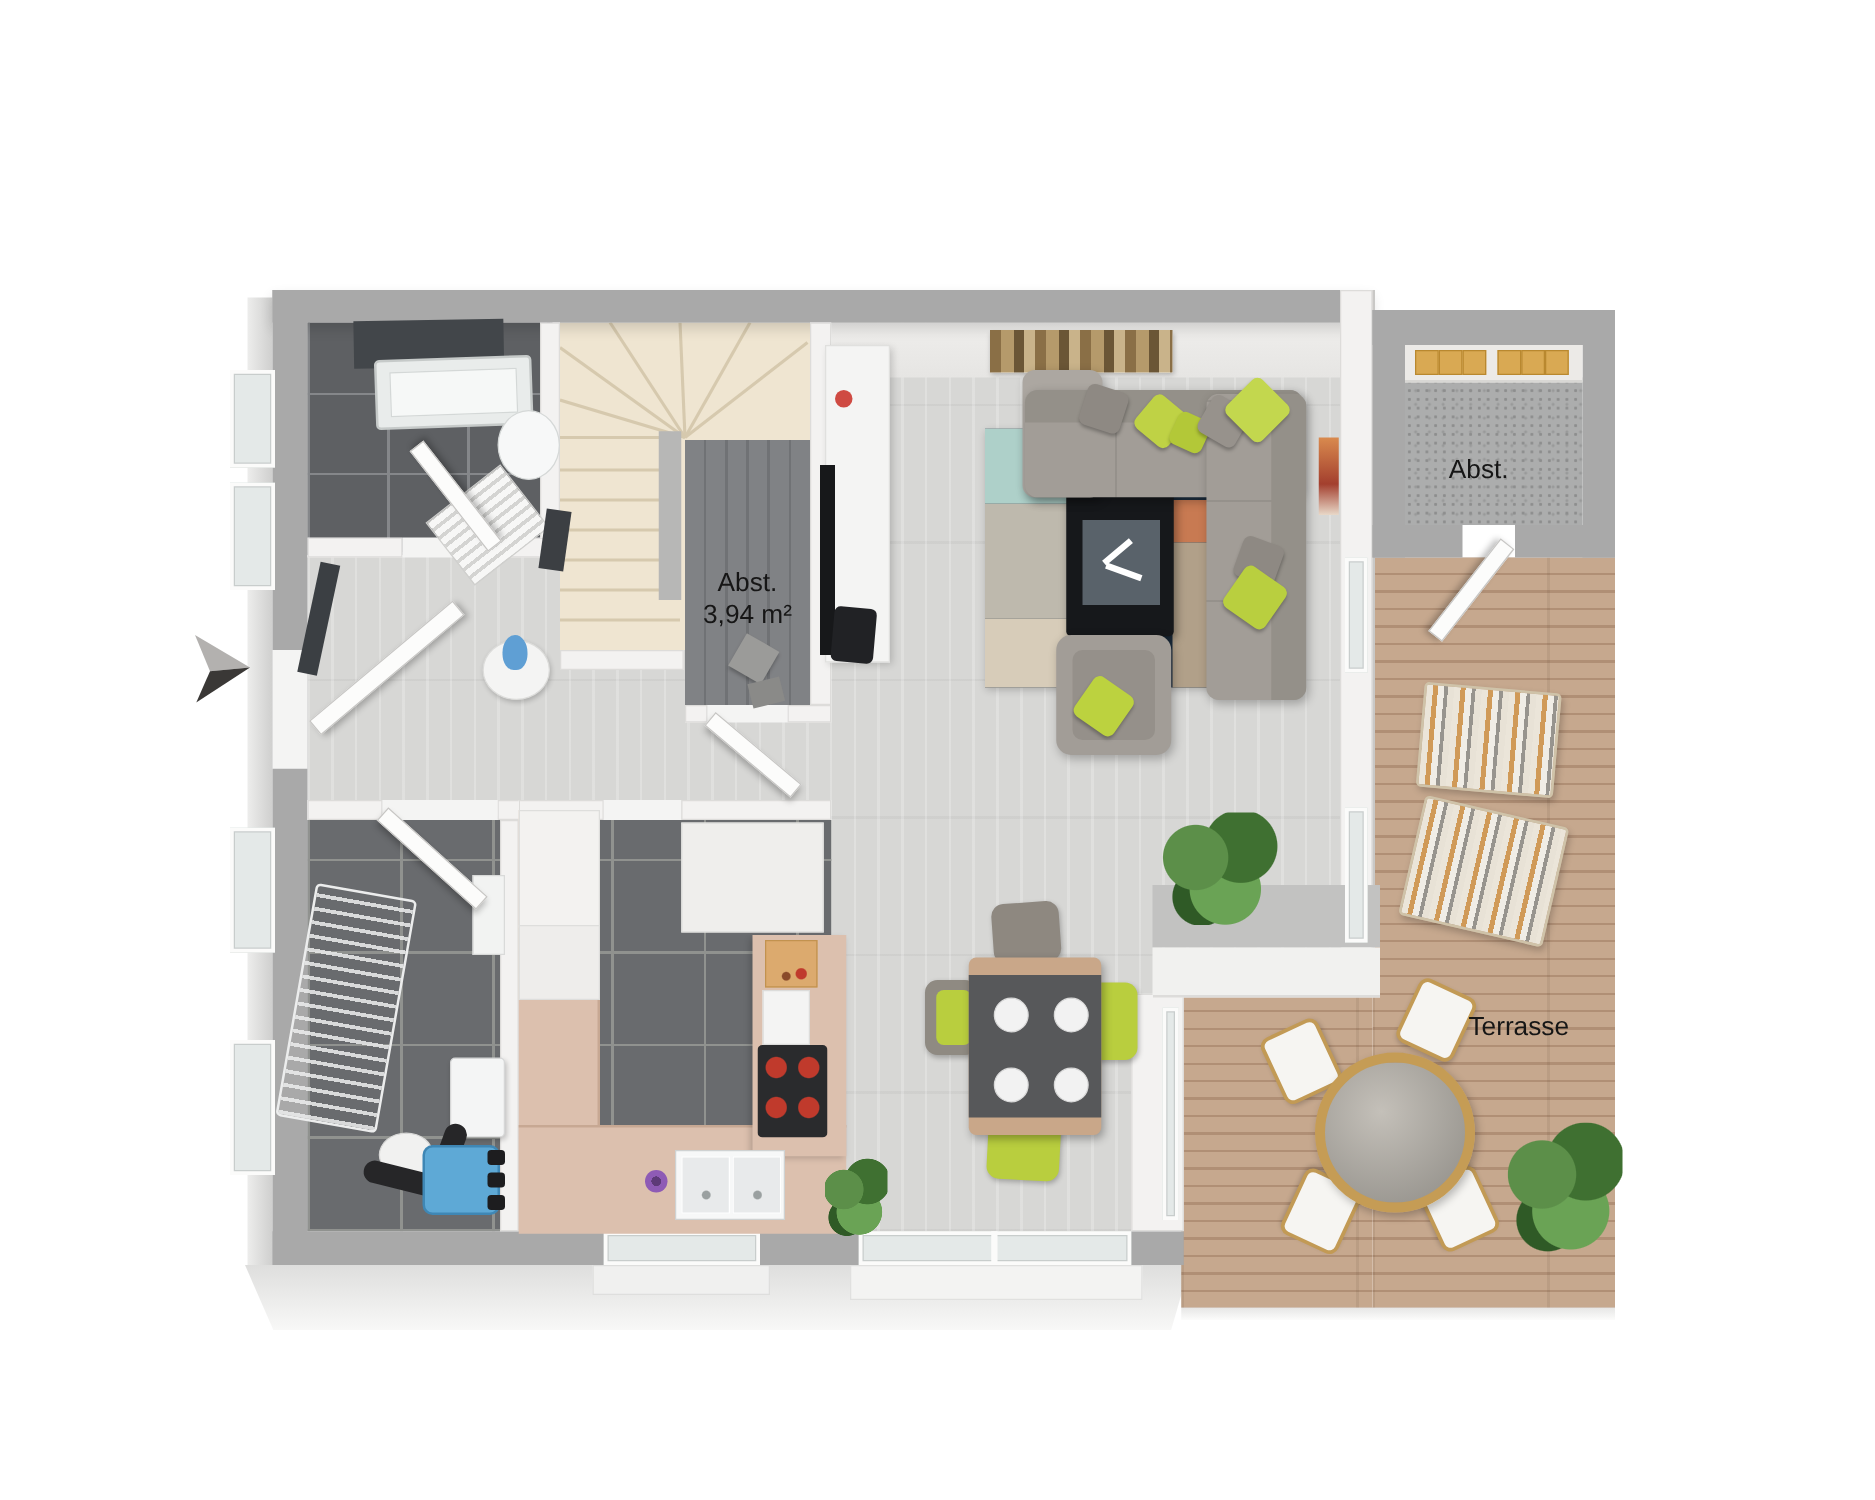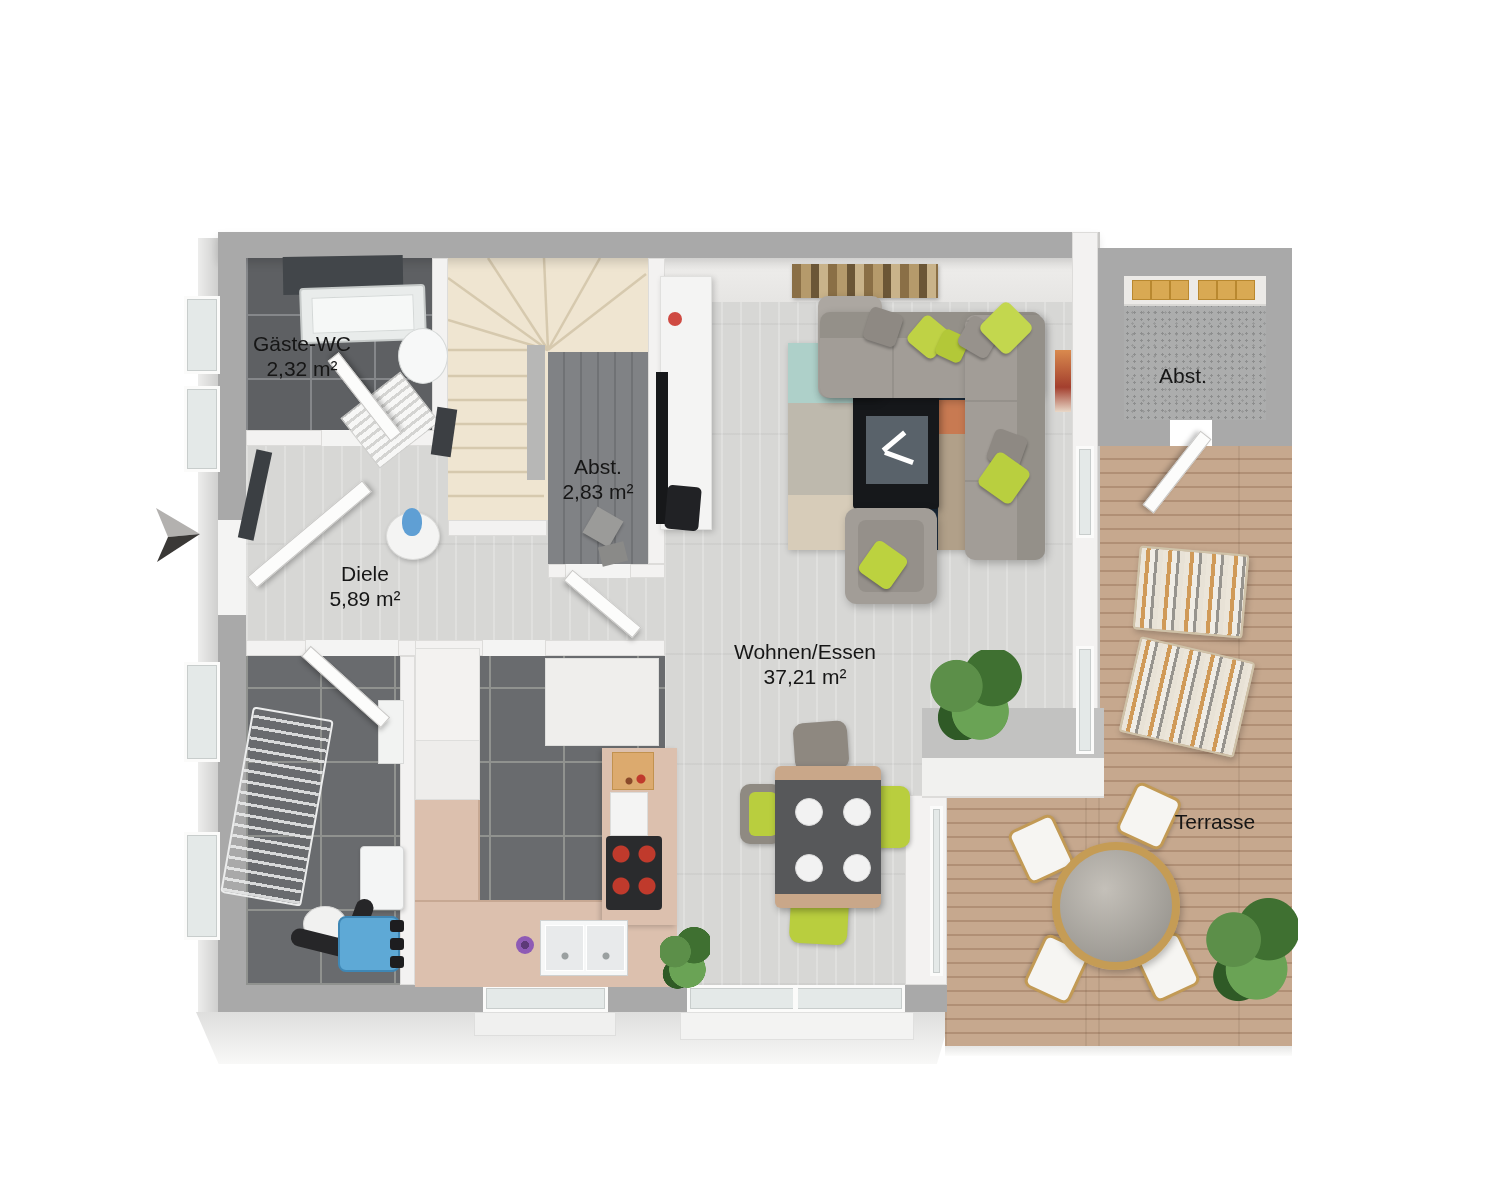--- a/index.html
+++ b/index.html
@@ -253,35 +253,23 @@
   <div class="a door" style="left:396px;top:430px;width:100px;height:12px;transform:rotate(-128deg);transform-origin:left center;"></div>
   <div class="a door" style="left:306px;top:644px;width:105px;height:12px;transform:rotate(42deg);transform-origin:left center;"></div>
   <div class="a door" style="left:568px;top:568px;width:88px;height:12px;transform:rotate(40deg);transform-origin:left center;"></div>
   <div class="a door" style="left:1206px;top:428px;width:92px;height:12px;transform:rotate(128deg);transform-origin:left center;"></div>
 
   <svg class="a" style="left:154px;top:504px" width="50" height="60" viewBox="0 0 50 60">
     <polygon points="2,4 46,30 14,33" fill="#b3b1af"></polygon>
     <polygon points="14,33 46,30 3,58" fill="#3a3836"></polygon>
   </svg>
 
-  <div class="lbl" style="left:212px;top:332px;width:180px;">
-    <div>Gäste-WC</div>
-    <div>2,32 m²</div>
-  </div>
   <div class="lbl" style="left:518px;top:455px;width:160px;">
     <div>Abst.</div>
-    <div>2,83 m²</div>
-  </div>
-  <div class="lbl" style="left:275px;top:562px;width:180px;">
-    <div>Diele</div>
-    <div>5,89 m²</div>
-  </div>
-  <div class="lbl" style="left:705px;top:640px;width:200px;">
-    <div>Wohnen/Essen</div>
-    <div>37,21 m²</div>
+    <div>3,94 m²</div>
   </div>
   <div class="lbl" style="left:1123px;top:364px;width:120px;">
     <div>Abst.</div>
     <div></div>
   </div>
   <div class="lbl" style="left:1140px;top:810px;width:150px;">
     <div>Terrasse</div>
     <div></div>
   </div>
 

